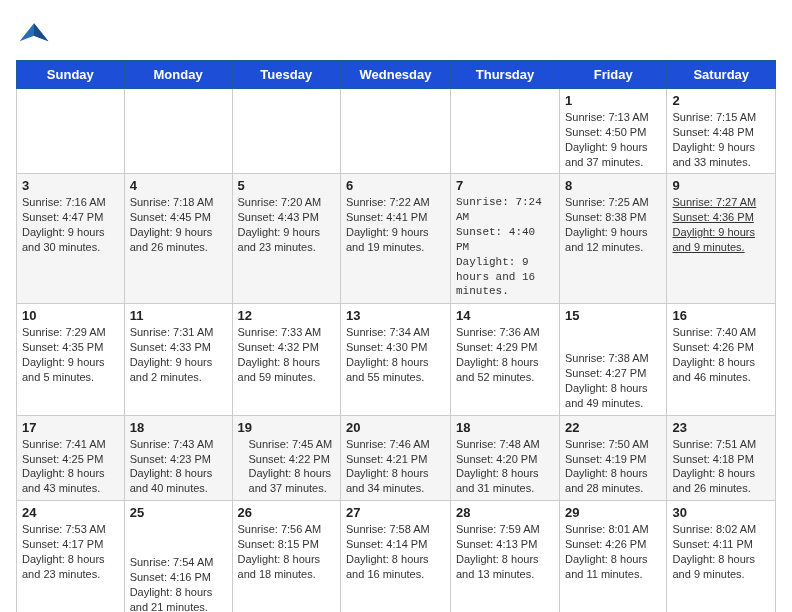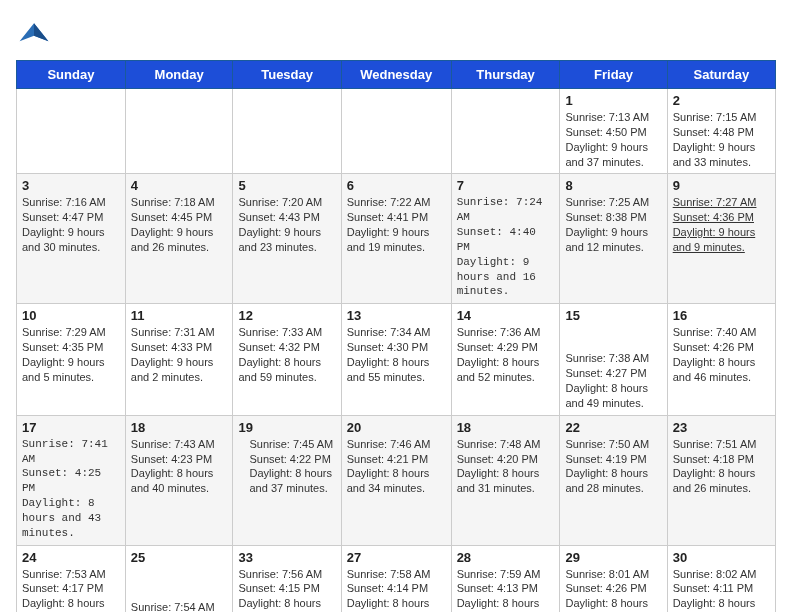--- a/index.html
+++ b/index.html
@@ -222,21 +222,21 @@
         <td>
           <span class="day-num">16</span>
           <div class="day-info" style="white-space: pre-line;">Sunrise: 7:40 AM
 Sunset: 4:26 PM
 Daylight: 8 hours and 46 minutes.</div>
         </td>
       </tr>
       <tr>
         <td>
           <span class="day-num">17</span>
-          <div class="day-info" style="white-space: pre-line; font-family: Liberation Mono, monospace;">Sunrise: 7:41 AM
+          <div class="day-info" style="white-space: pre-line;">Sunrise: 7:41 AM
 Sunset: 4:25 PM
 Daylight: 8 hours and 43 minutes.</div>
         </td>
         <td>
           <span class="day-num">18</span>
           <div class="day-info" style="white-space: pre-line;">Sunrise: 7:43 AM
 Sunset: 4:23 PM
 Daylight: 8 hours and 40 minutes.</div>
         </td>
         <td>
@@ -277,23 +277,23 @@
 Sunset: 4:17 PM
 Daylight: 8 hours and 23 minutes.</div>
         </td>
         <td>
           <span class="day-num">25</span>
           <div class="day-info" style="white-space: pre-line; margin-top: 35px;">Sunrise: 7:54 AM
 Sunset: 4:16 PM
 Daylight: 8 hours and 21 minutes.</div>
         </td>
         <td>
-          <span class="day-num">33</span>
+          <span class="day-num">26</span>
           <div class="day-info" style="white-space: pre-line;">Sunrise: 7:56 AM
-Sunset: 4:15 PM
+Sunset: 8:15 PM
 Daylight: 8 hours and 18 minutes.</div>
         </td>
         <td>
           <span class="day-num">27</span>
           <div class="day-info" style="white-space: pre-line;">Sunrise: 7:58 AM
 Sunset: 4:14 PM
 Daylight: 8 hours and 16 minutes.</div>
         </td>
         <td>
           <span class="day-num">28</span>

